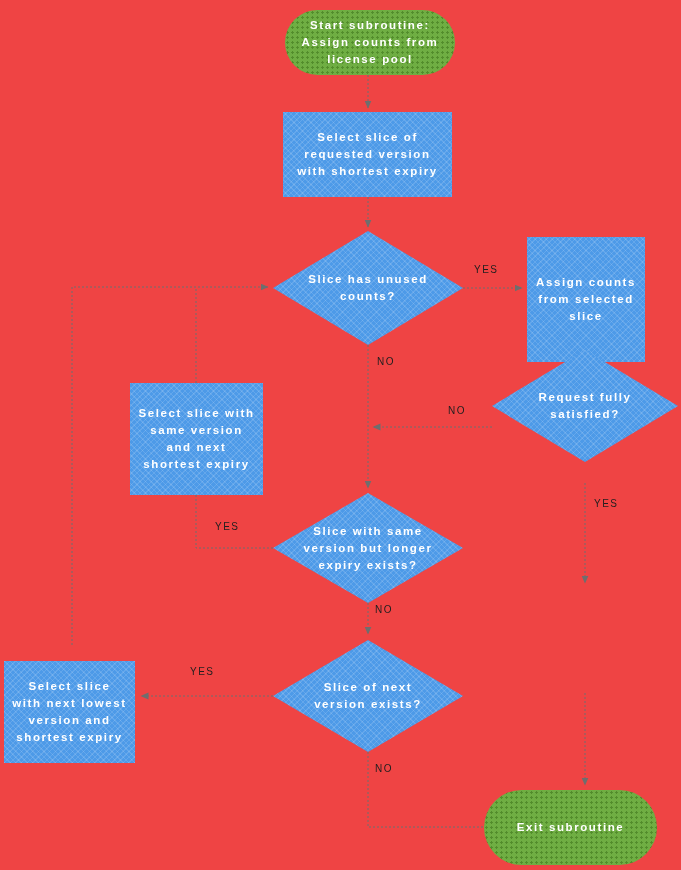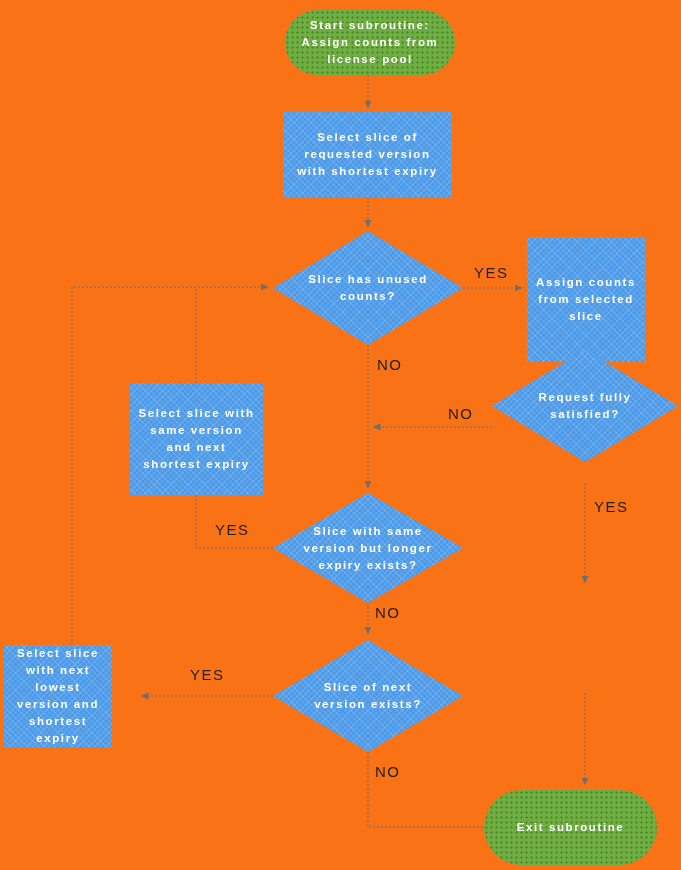--- a/index.html
+++ b/index.html
@@ -1,17 +1,17 @@
 <!DOCTYPE html>
 <html><head>
 <meta charset="utf-8">
 <style>
   html,body{margin:0;padding:0;background:#ffffff;}
   #canvas{
-    position:relative;width:681px;height:870px;background:#f97316;overflow:hidden;
+    position:relative;width:681px;height:870px;background:#ef4444;overflow:hidden;
     font-family:"Liberation Sans", sans-serif;
   }
   .node{
     position:absolute;display:flex;align-items:center;justify-content:center;
     text-align:center;color:#ffffff;font-weight:bold;font-size:11.5px;
     letter-spacing:1.6px;line-height:17px;box-sizing:border-box;
   }
   .rect{
     background-color:#4D9AE8;
     background-image:
@@ -27,21 +27,21 @@
     clip-path:polygon(50% 0, 100% 50%, 50% 100%, 0 50%);
     padding:4px 26px;
   }
   .terminator{
     background-color:#6FAE43;
     background-image:radial-gradient(rgba(35,85,5,.38) 1px, transparent 1.3px);
     background-size:5px 5px;
     padding:6px 12px;
   }
   .edge-label{
-    position:absolute;color:#1f1f1f;font-size:15px;letter-spacing:1.5px;
+    position:absolute;color:#1f1f1f;font-size:10px;letter-spacing:1.5px;
     font-family:"Liberation Sans", sans-serif;white-space:nowrap;
   }
   #edges{position:absolute;left:0;top:0;}
   #edges polyline{fill:none;stroke:#6e6e6e;stroke-width:1;stroke-dasharray:2 2;}
 </style>
 </head>
 <body>
 
 <div id="canvas">
 
@@ -76,21 +76,21 @@
   <div class="node rect" style="left:527px;top:237px;width:118px;height:125px;">Assign counts from selected slice</div>
 
   <div class="node diamond" style="left:492px;top:350px;width:186px;height:112px;">Request fully satisfied?</div>
 
   <div class="node rect" style="left:130px;top:383px;width:133px;height:112px;">Select slice with same version and next shortest expiry</div>
 
   <div class="node diamond" style="left:273px;top:493px;width:190px;height:110px;">Slice with same version but longer expiry exists?</div>
 
   <div class="node diamond" style="left:273px;top:640px;width:190px;height:112px;">Slice of next version exists?</div>
 
-  <div class="node rect" style="left:4px;top:645px;width:108px;height:102px;">Select slice with next lowest version and shortest expiry</div>
+  <div class="node rect" style="left:4px;top:661px;width:131px;height:102px;">Select slice with next lowest version and shortest expiry</div>
 
 
   <div class="node terminator" style="left:484px;top:790px;width:173px;height:75px;border-radius:38px;">Exit subroutine</div>
 
   <span class="edge-label" style="left:474px;top:264px;">YES</span>
   <span class="edge-label" style="left:377px;top:356px;">NO</span>
   <span class="edge-label" style="left:448px;top:405px;">NO</span>
   <span class="edge-label" style="left:594px;top:498px;">YES</span>
   <span class="edge-label" style="left:215px;top:521px;">YES</span>
   <span class="edge-label" style="left:375px;top:604px;">NO</span>

